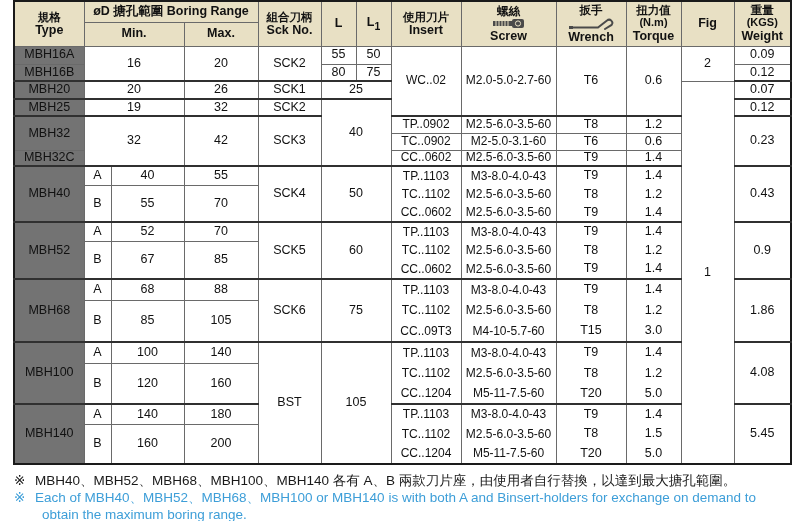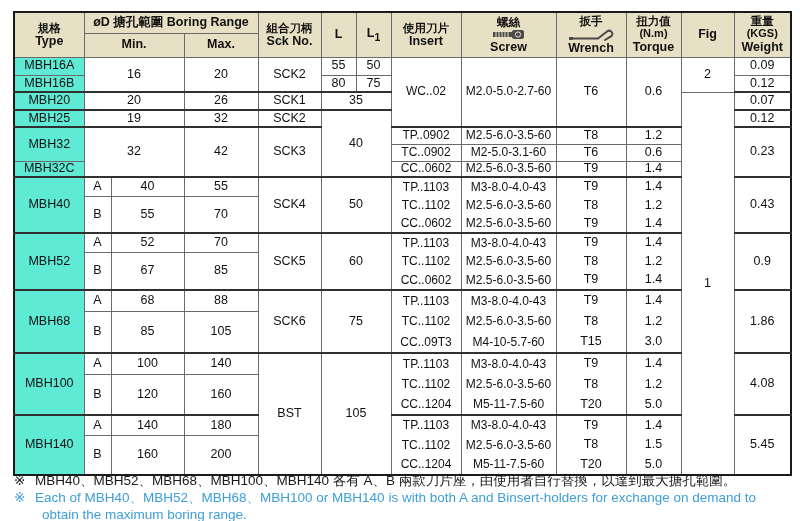--- a/index.html
+++ b/index.html
@@ -1,26 +1,26 @@
 <!DOCTYPE html>
 <html><head>
 <meta charset="utf-8">
 <style>
   html,body{margin:0;padding:0;background:#ffffff;}
   #page{position:relative;width:800px;height:521px;background:#ffffff;overflow:hidden;
         font-family:"Liberation Sans","DejaVu Sans",sans-serif;color:#111;}
-  table.spec{position:absolute;left:13px;top:11px;width:777px;border-collapse:collapse;
+  table.spec{position:absolute;left:13px;top:0;width:777px;border-collapse:collapse;
              table-layout:fixed;border:2px solid #1a1a1a;}
   .spec th,.spec td{border:1px solid #6a6a6a;padding:0;text-align:center;vertical-align:middle;
              font-size:12.5px;line-height:1.05;white-space:nowrap;overflow:hidden;}
   .spec th{background:#e8e0c4;font-weight:bold;}
   .spec th .zh{font-size:11.5px;}
   .spec th .en{font-size:12.5px;}
   .spec th .unit{font-size:11px;}
-  td.ty{background:#5eead4;}
+  td.ty{background:#737373;}
   td.sm{font-size:12px;}
   .bt2{border-top:2px solid #303030 !important;}
   .nbt{border-top:hidden !important;margin-top:36px;}
   .hdr-stack{display:flex;flex-direction:column;align-items:center;justify-content:center;gap:1px;}
   .notes{position:absolute;left:14px;top:473px;width:778px;}
   .note{display:flex;align-items:flex-start;font-size:13.5px;line-height:16px;margin-bottom:1px;white-space:nowrap;}
   .note .marker{width:21px;flex:0 0 21px;text-align:left;}
   .note-zh{color:#1a1a1a;}
   .note-en{color:#3d9ed8;}
   .note-cont{padding-left:28px;}
@@ -140,21 +140,21 @@
   <td>80</td>
   <td>75</td>
   <td>0.12</td>
 </tr>
 
 <tr style="height:18px">
   <td class="ty bt2">MBH20</td>
   <td colspan="2" class="bt2">20</td>
   <td class="bt2">26</td>
   <td class="bt2">SCK1</td>
-  <td colspan="2" class="bt2">35</td>
+  <td colspan="2" class="bt2">25</td>
   <td rowspan="20">1</td>
   <td class="bt2">0.07</td>
 </tr>
 
 <tr style="height:17px">
   <td class="ty bt2">MBH25</td>
   <td colspan="2" class="bt2">19</td>
   <td class="bt2">32</td>
   <td class="bt2">SCK2</td>
   <td colspan="2" rowspan="4" class="bt2">40</td>

